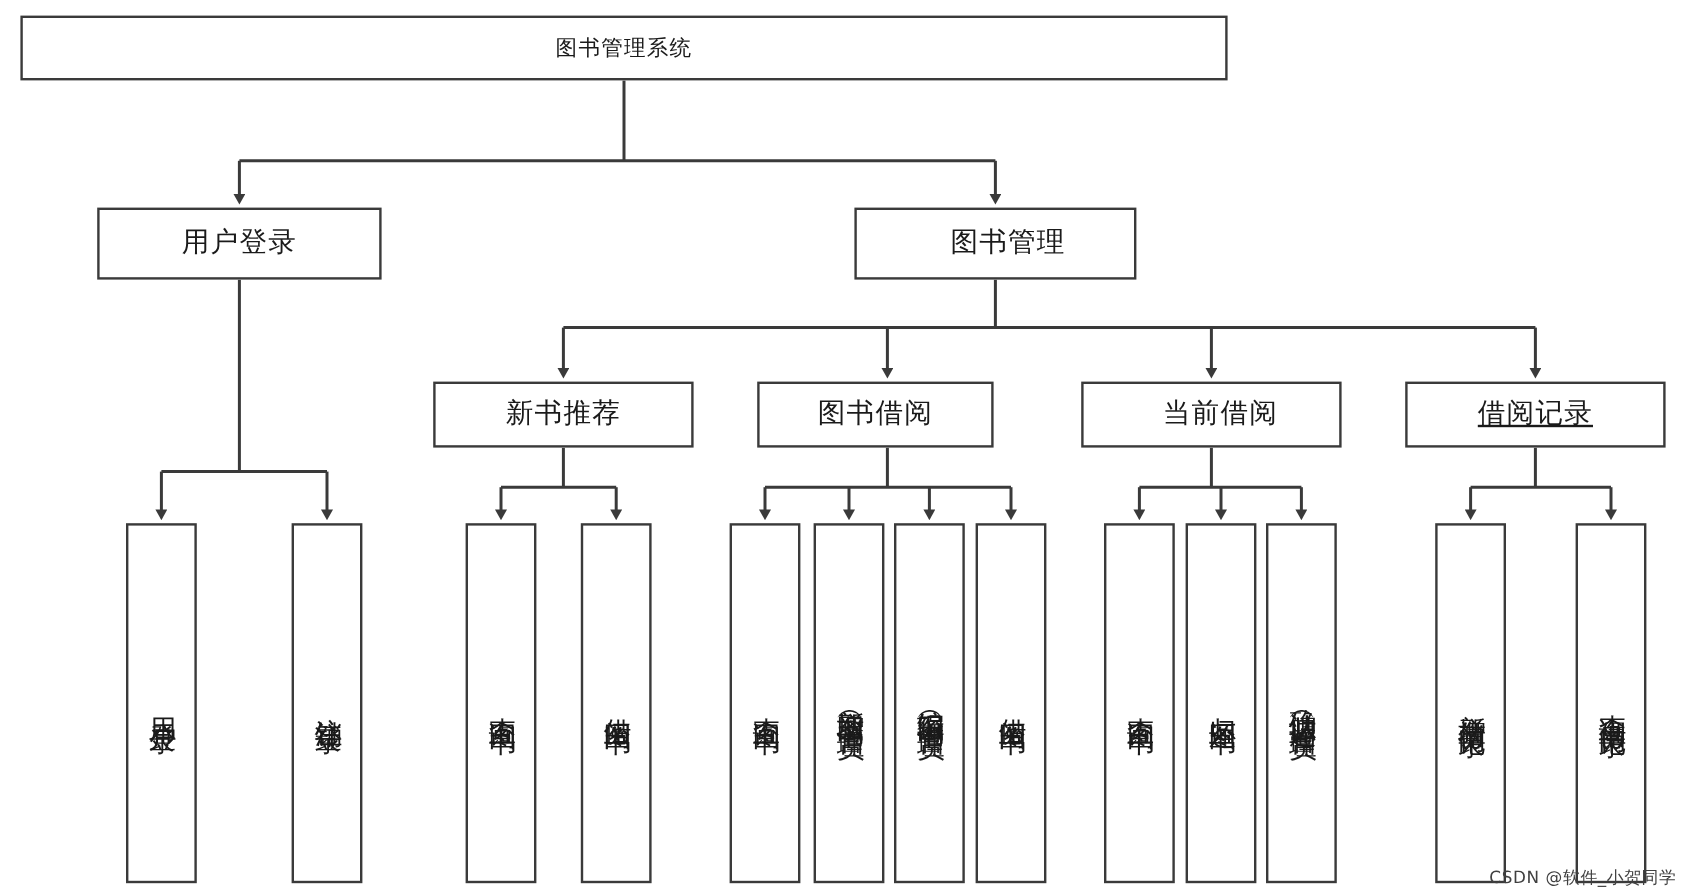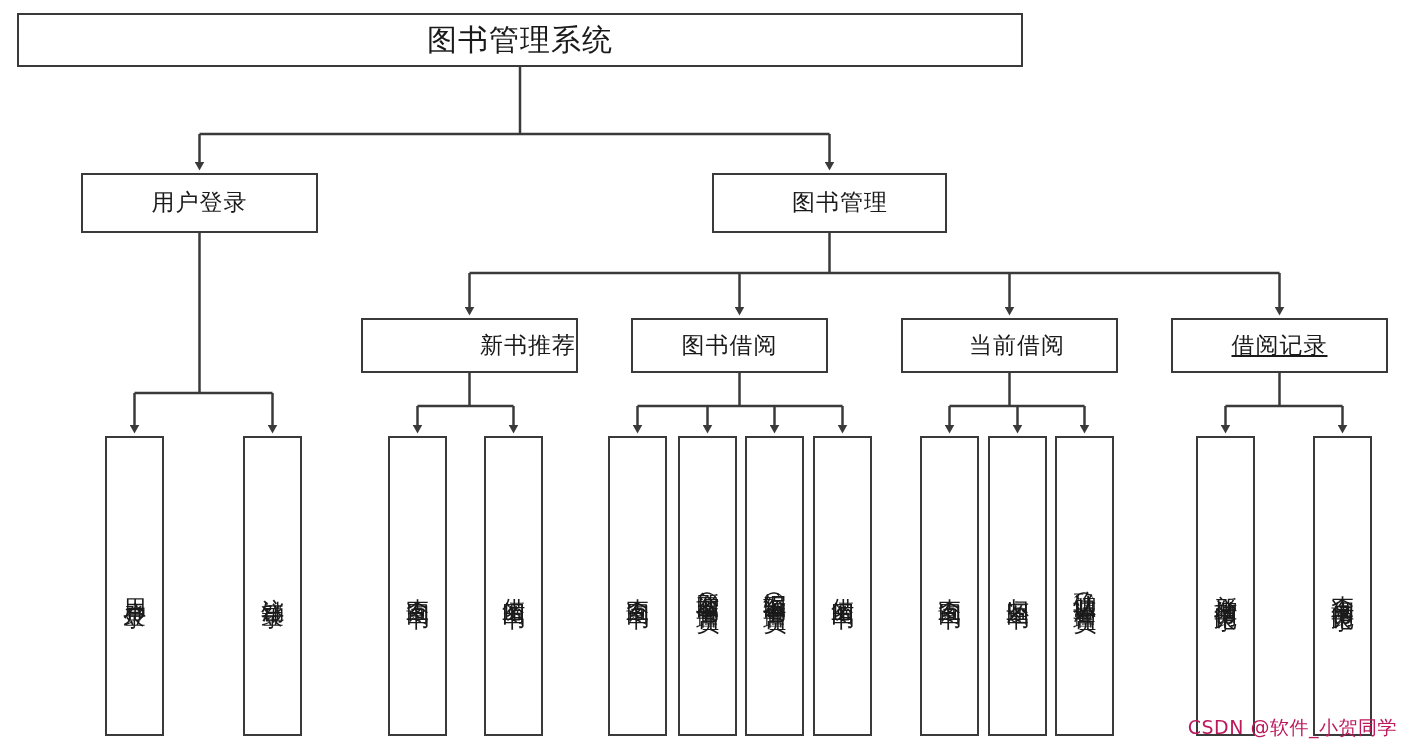--- a/index.html
+++ b/index.html
@@ -35,21 +35,21 @@
     justify-content: center;
     color: #1a1a1a;
   }
   .node-h {
     font-size: 23px;
     letter-spacing: 1px;
     line-height: 1.1;
     white-space: nowrap;
   }
   .node-root {
-    font-size: 30px;
+    font-size: 18px;
     letter-spacing: 1px;
     font-family: Liberation Mono, monospace;
   }
   .node-v {
     writing-mode: vertical-rl;
     text-orientation: upright;
     font-size: 23px;
     line-height: 1.28;
     letter-spacing: 3px;
     align-items: center;
@@ -60,22 +60,22 @@
   }
   .node-v > span {
     writing-mode: vertical-rl;
     text-orientation: upright;
     display: block;
   }
   .watermark {
     position: absolute;
     right: 8px;
     bottom: 6px;
-    font-size: 19px;
-    color: #be185d;
+    font-size: 14px;
+    color: #404040;
     letter-spacing: 0.5px;
     white-space: nowrap;
     font-family: "DejaVu Sans", "Liberation Sans", sans-serif;
   }
 </style>
 </head>
 <body>
 
 <div id="canvas">
 
@@ -125,21 +125,21 @@
   <div id="nodes-layer">
       <div class="node node-root" style="left: 17px; top: 13px; width: 1006px; height: 54px;">
         <span>图书管理系统</span>
       </div>
       <div class="node node-h" style="left: 81px; top: 173px; width: 237px; height: 60px;">
         <span>用户登录</span>
       </div>
       <div class="node node-h" style="left: 712px; top: 173px; width: 235px; height: 60px; padding-left: 21px;">
         <span>图书管理</span>
       </div>
-      <div class="node node-h" style="left: 361px; top: 318px; width: 217px; height: 55px; justify-content: flex-end;">
+      <div class="node node-h" style="left: 361px; top: 318px; width: 217px; height: 55px;">
         <span>新书推荐</span>
       </div>
       <div class="node node-h" style="left: 631px; top: 318px; width: 197px; height: 55px;">
         <span>图书借阅</span>
       </div>
       <div class="node node-h" style="left: 901px; top: 318px; width: 217px; height: 55px; padding-left: 15px;">
         <span>当前借阅</span>
       </div>
       <div class="node node-h" style="left: 1171px; top: 318px; width: 217px; height: 55px; text-decoration: underline;">
         <span>借阅记录</span>

